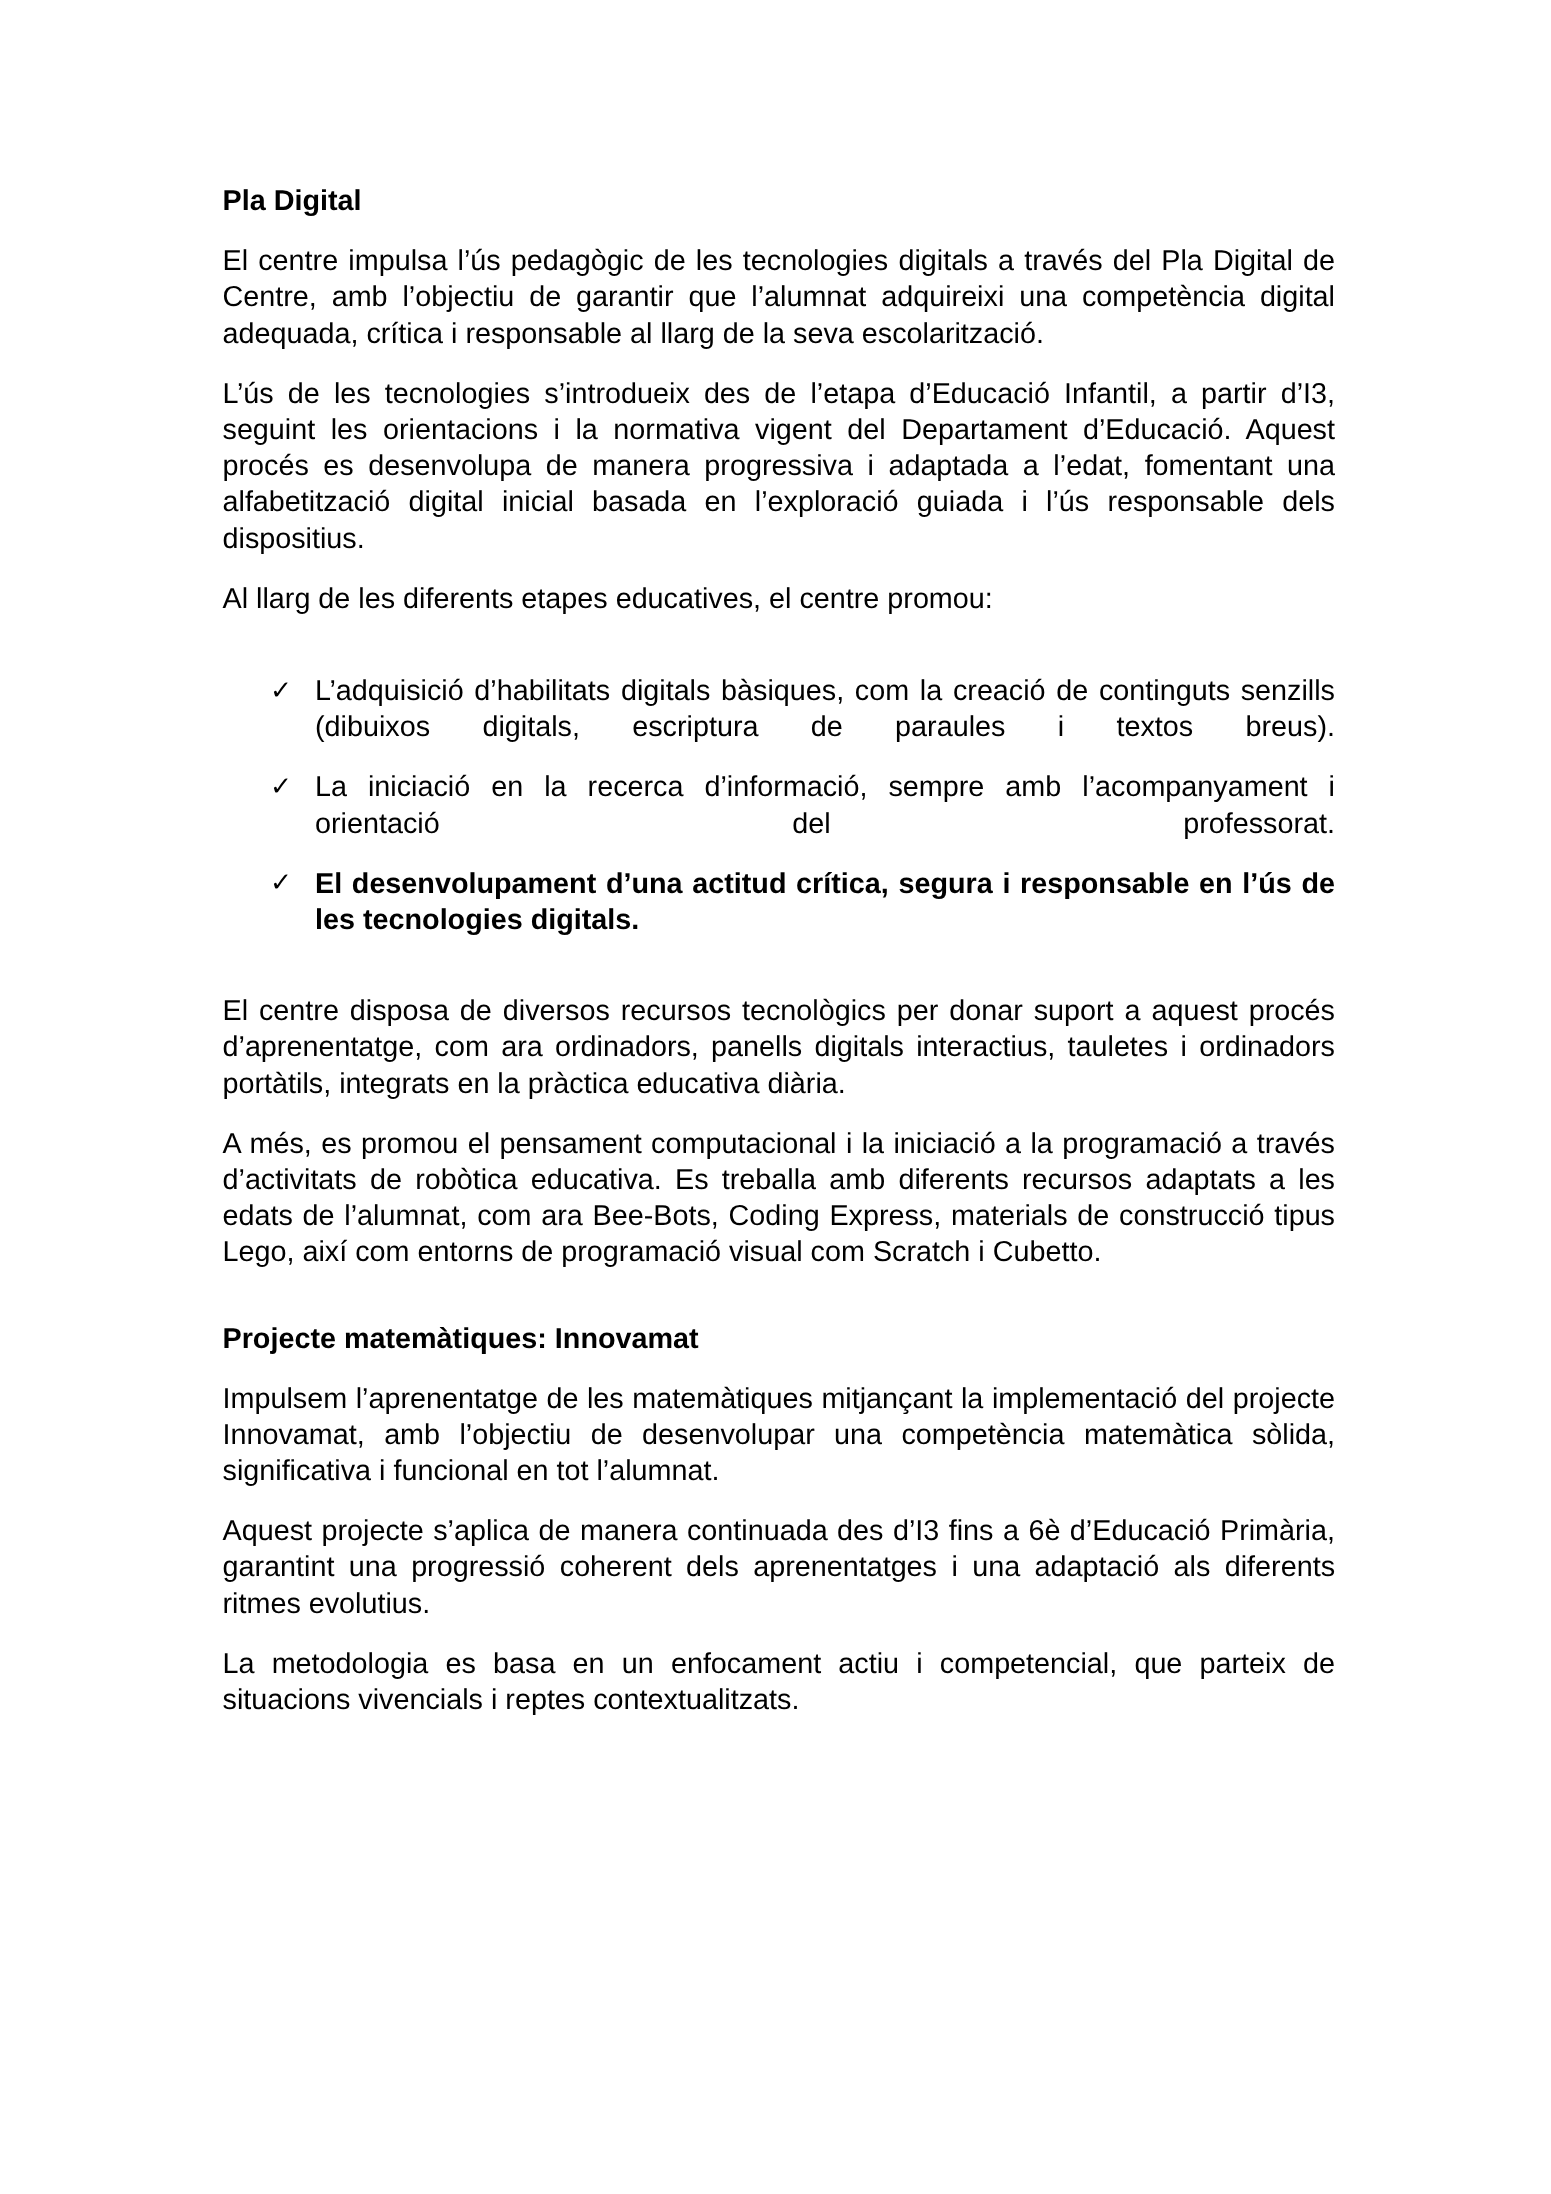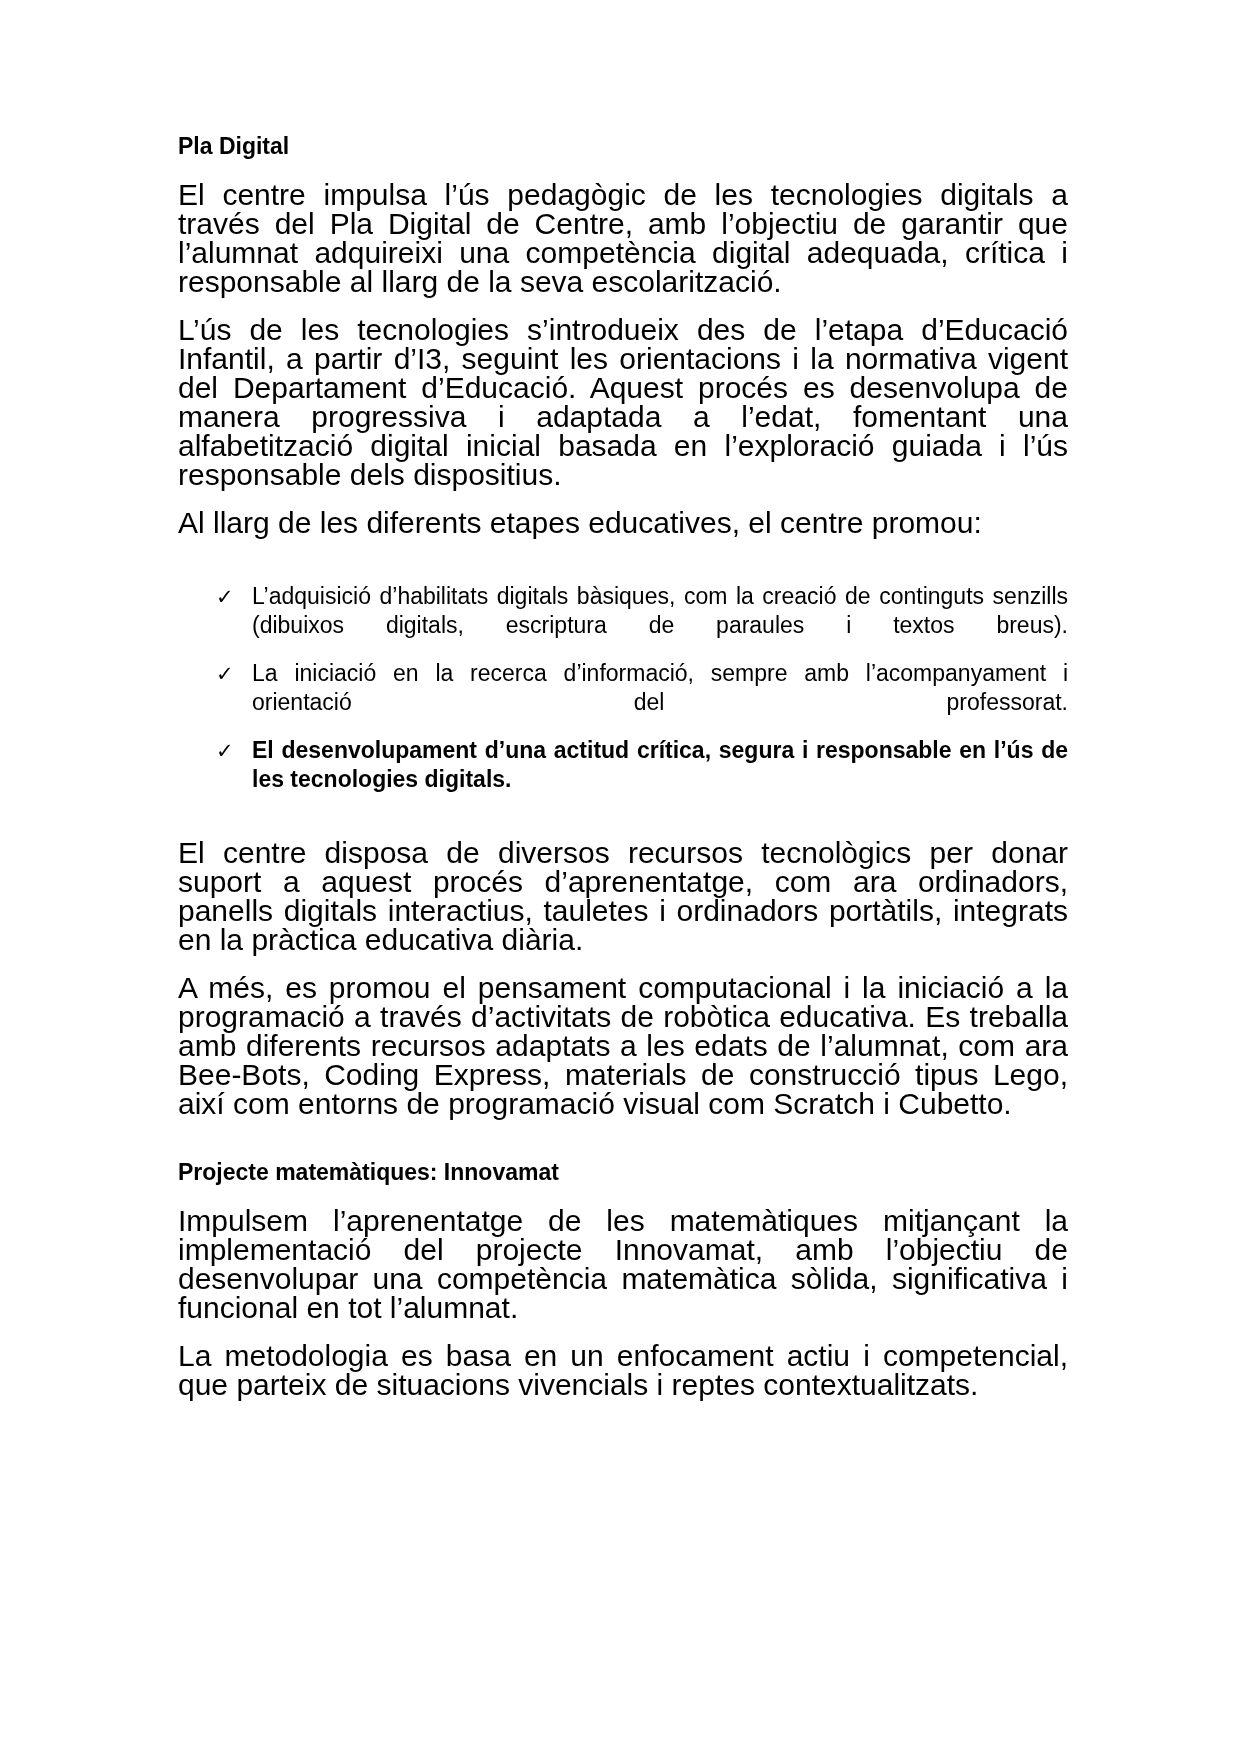--- a/index.html
+++ b/index.html
@@ -11,31 +11,31 @@
       width: 1241px;
       height: 1755px;
       position: relative;
       overflow: hidden;
       font-family: "Liberation Sans", sans-serif;
       color: #000000;
     }
     .page {
       position: absolute;
       left: 178px;
-      top: 132px;
+      top: 146px;
       width: 890px;
     }
     .heading {
       font-weight: bold;
       font-size: 23px;
       line-height: 29px;
       margin: 0;
     }
     .para {
-      font-size: 30px;
+      font-size: 23px;
       line-height: 29px;
       text-align: justify;
       margin: 0;
     }
     .lastline-justify {
       text-align-last: justify;
     }
     .checklist {
       list-style: none;
       margin: 0;
@@ -81,15 +81,16 @@
       <span style="display:block;font-weight:bold;">El desenvolupament d’una actitud crítica, segura i responsable en l’ús de les tecnologies digitals.</span>
     </li>
   </ul>
 
   <p class="para" style="margin-top:44px;">El centre disposa de diversos recursos tecnològics per donar suport a aquest procés d’aprenentatge, com ara ordinadors, panells digitals interactius, tauletes i ordinadors portàtils, integrats en la pràctica educativa diària.</p>
   <p class="para" style="margin-top:19px;">A més, es promou el pensament computacional i la iniciació a la programació a través d’activitats de robòtica educativa. Es treballa amb diferents recursos adaptats a les edats de l’alumnat, com ara Bee-Bots, Coding Express, materials de construcció tipus Lego, així com entorns de programació visual com Scratch i Cubetto.</p>
 
   <h2 class="heading" style="margin-top:40px;">Projecte matemàtiques: Innovamat</h2>
 
   <p class="para" style="margin-top:19px;">Impulsem l’aprenentatge de les matemàtiques mitjançant la implementació del projecte Innovamat, amb l’objectiu de desenvolupar una competència matemàtica sòlida, significativa i funcional en tot l’alumnat.</p>
+  <p class="para" style="margin-top:19px;">Aquest projecte s’aplica de manera continuada des d’I3 fins a 6è d’Educació Primària, garantint una progressió coherent dels aprenentatges i una adaptació als diferents ritmes evolutius.</p>
   <p class="para" style="margin-top:19px;">La metodologia es basa en un enfocament actiu i competencial, que parteix de situacions vivencials i reptes contextualitzats.</p>
 
 </div>
 
 </body></html>

